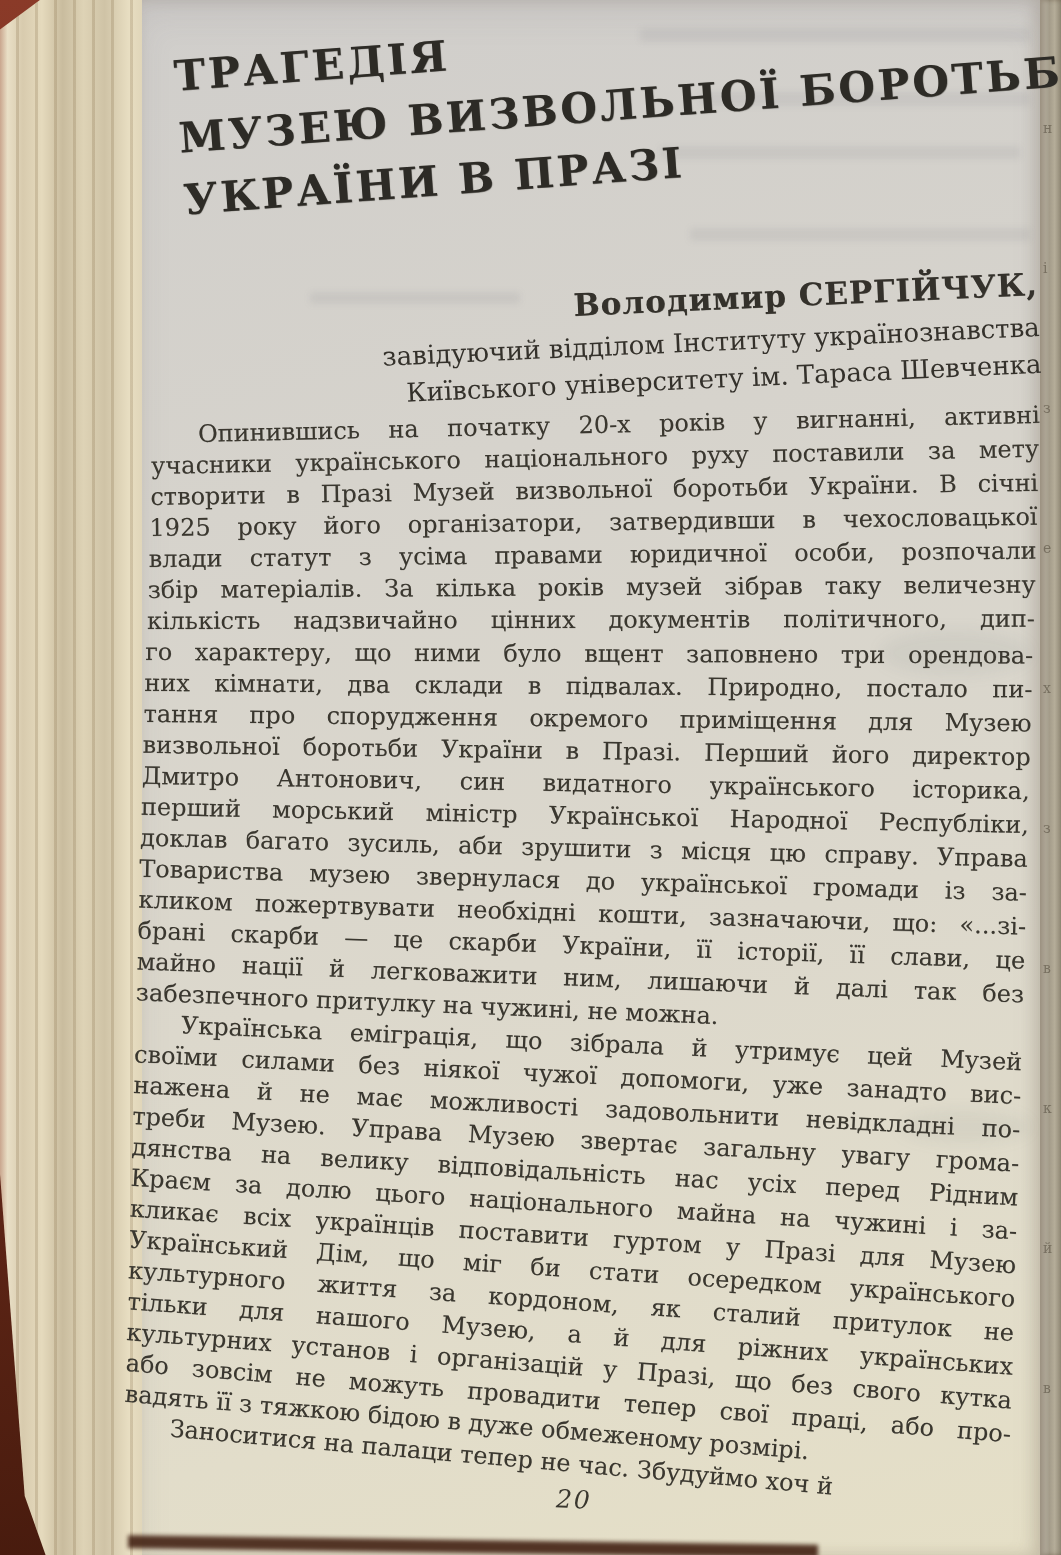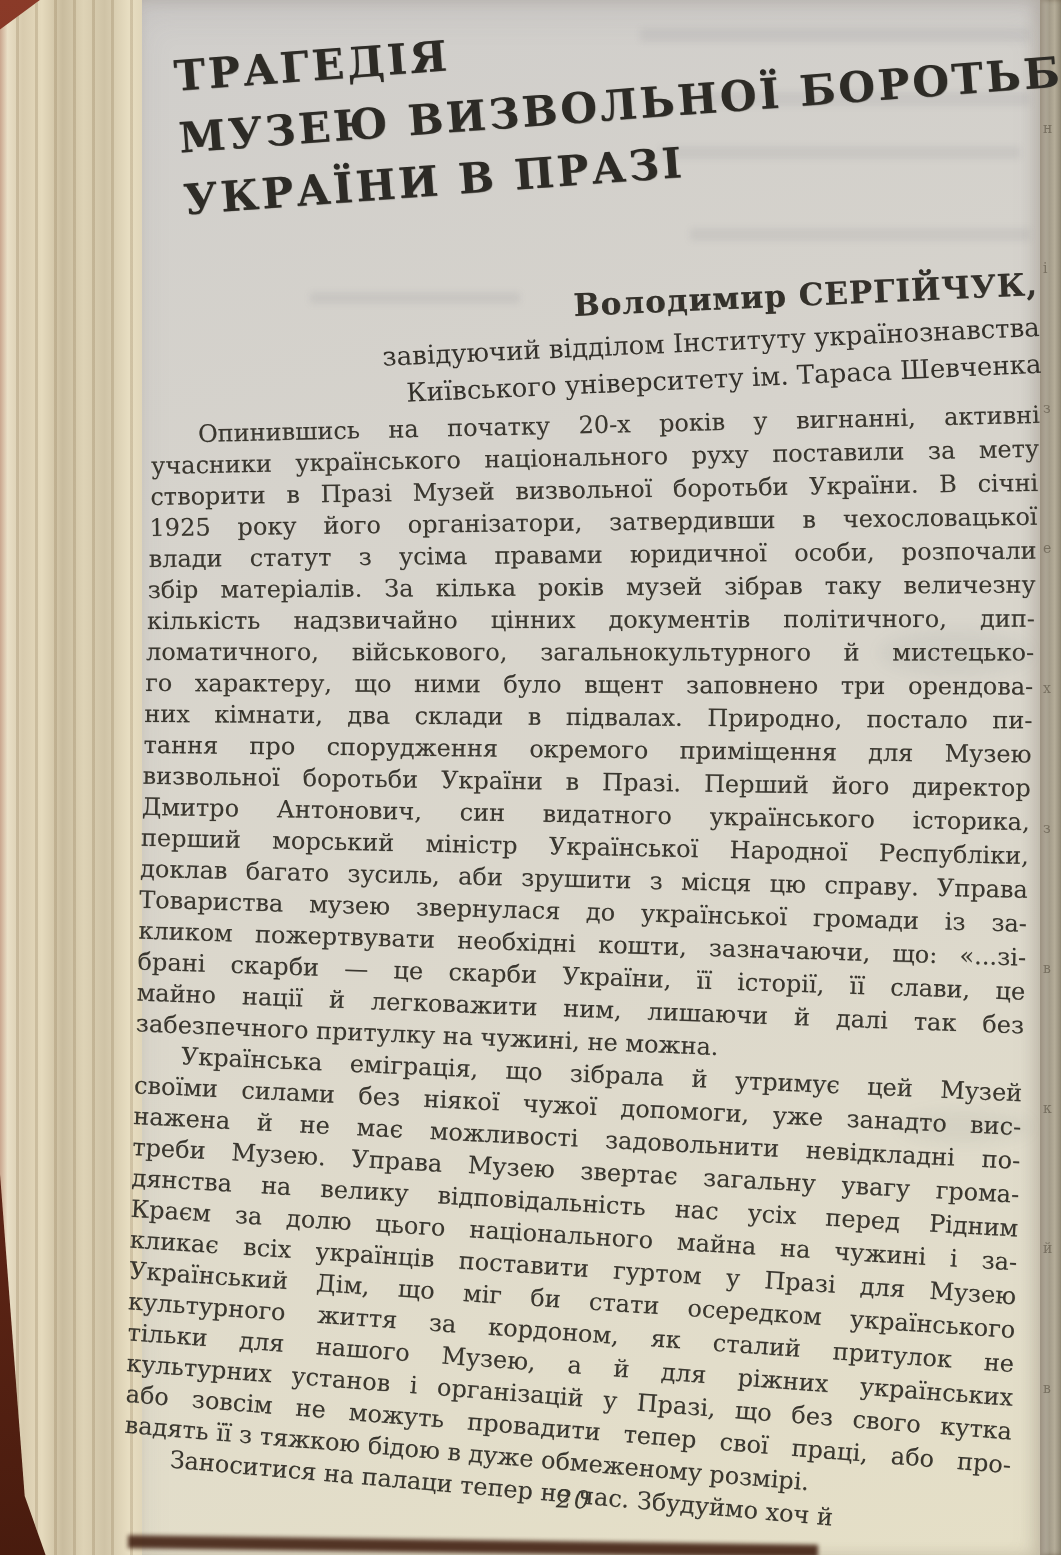--- a/index.html
+++ b/index.html
@@ -89,21 +89,20 @@
   </div>
 
   <div class="body-text">
       <div class="line indent" style="transform: rotate(-1.3deg) translateX(0px);">Опинившись на початку 20-х років у вигнанні, активні</div>
       <div class="line" style="transform: rotate(-1.11deg) translateX(-0.8px);">учасники українського національного руху поставили за мету</div>
       <div class="line" style="transform: rotate(-0.92deg) translateX(-1.7px);">створити в Празі Музей визвольної боротьби України. В січні</div>
       <div class="line" style="transform: rotate(-0.73deg) translateX(-2.5px);">1925 року його організатори, затвердивши в чехословацької</div>
       <div class="line" style="transform: rotate(-0.54deg) translateX(-3.4px);">влади статут з усіма правами юридичної особи, розпочали</div>
       <div class="line" style="transform: rotate(-0.35deg) translateX(-4.3px);">збір матеріалів. За кілька років музей зібрав таку величезну</div>
       <div class="line" style="transform: rotate(-0.15deg) translateX(-5.1px);">кількість надзвичайно цінних документів політичного, дип-</div>
-      <div class="line" style="transform: rotate(0.04deg) translateX(-6px);">ломатичного, військового, загальнокультурного й мистецько-</div>
       <div class="line" style="transform: rotate(0.23deg) translateX(-6.8px);">го характеру, що ними було вщент заповнено три орендова-</div>
       <div class="line" style="transform: rotate(0.42deg) translateX(-7.6px);">них кімнати, два склади в підвалах. Природно, постало пи-</div>
       <div class="line" style="transform: rotate(0.61deg) translateX(-8.5px);">тання про спорудження окремого приміщення для Музею</div>
       <div class="line" style="transform: rotate(0.8deg) translateX(-9.3px);">визвольної боротьби України в Празі. Перший його директор</div>
       <div class="line" style="transform: rotate(0.99deg) translateX(-10.2px);">Дмитро Антонович, син видатного українського історика,</div>
       <div class="line" style="transform: rotate(1.18deg) translateX(-11px);">перший морський міністр Української Народної Республіки,</div>
       <div class="line" style="transform: rotate(1.37deg) translateX(-11.9px);">доклав багато зусиль, аби зрушити з місця цю справу. Управа</div>
       <div class="line" style="transform: rotate(1.56deg) translateX(-12.8px);">Товариства музею звернулася до української громади із за-</div>
       <div class="line" style="transform: rotate(1.75deg) translateX(-13.6px);">кликом пожертвувати необхідні кошти, зазначаючи, що: «...зі-</div>
       <div class="line" style="transform: rotate(1.95deg) translateX(-14.4px);">брані скарби — це скарби України, її історії, її слави, це</div>

